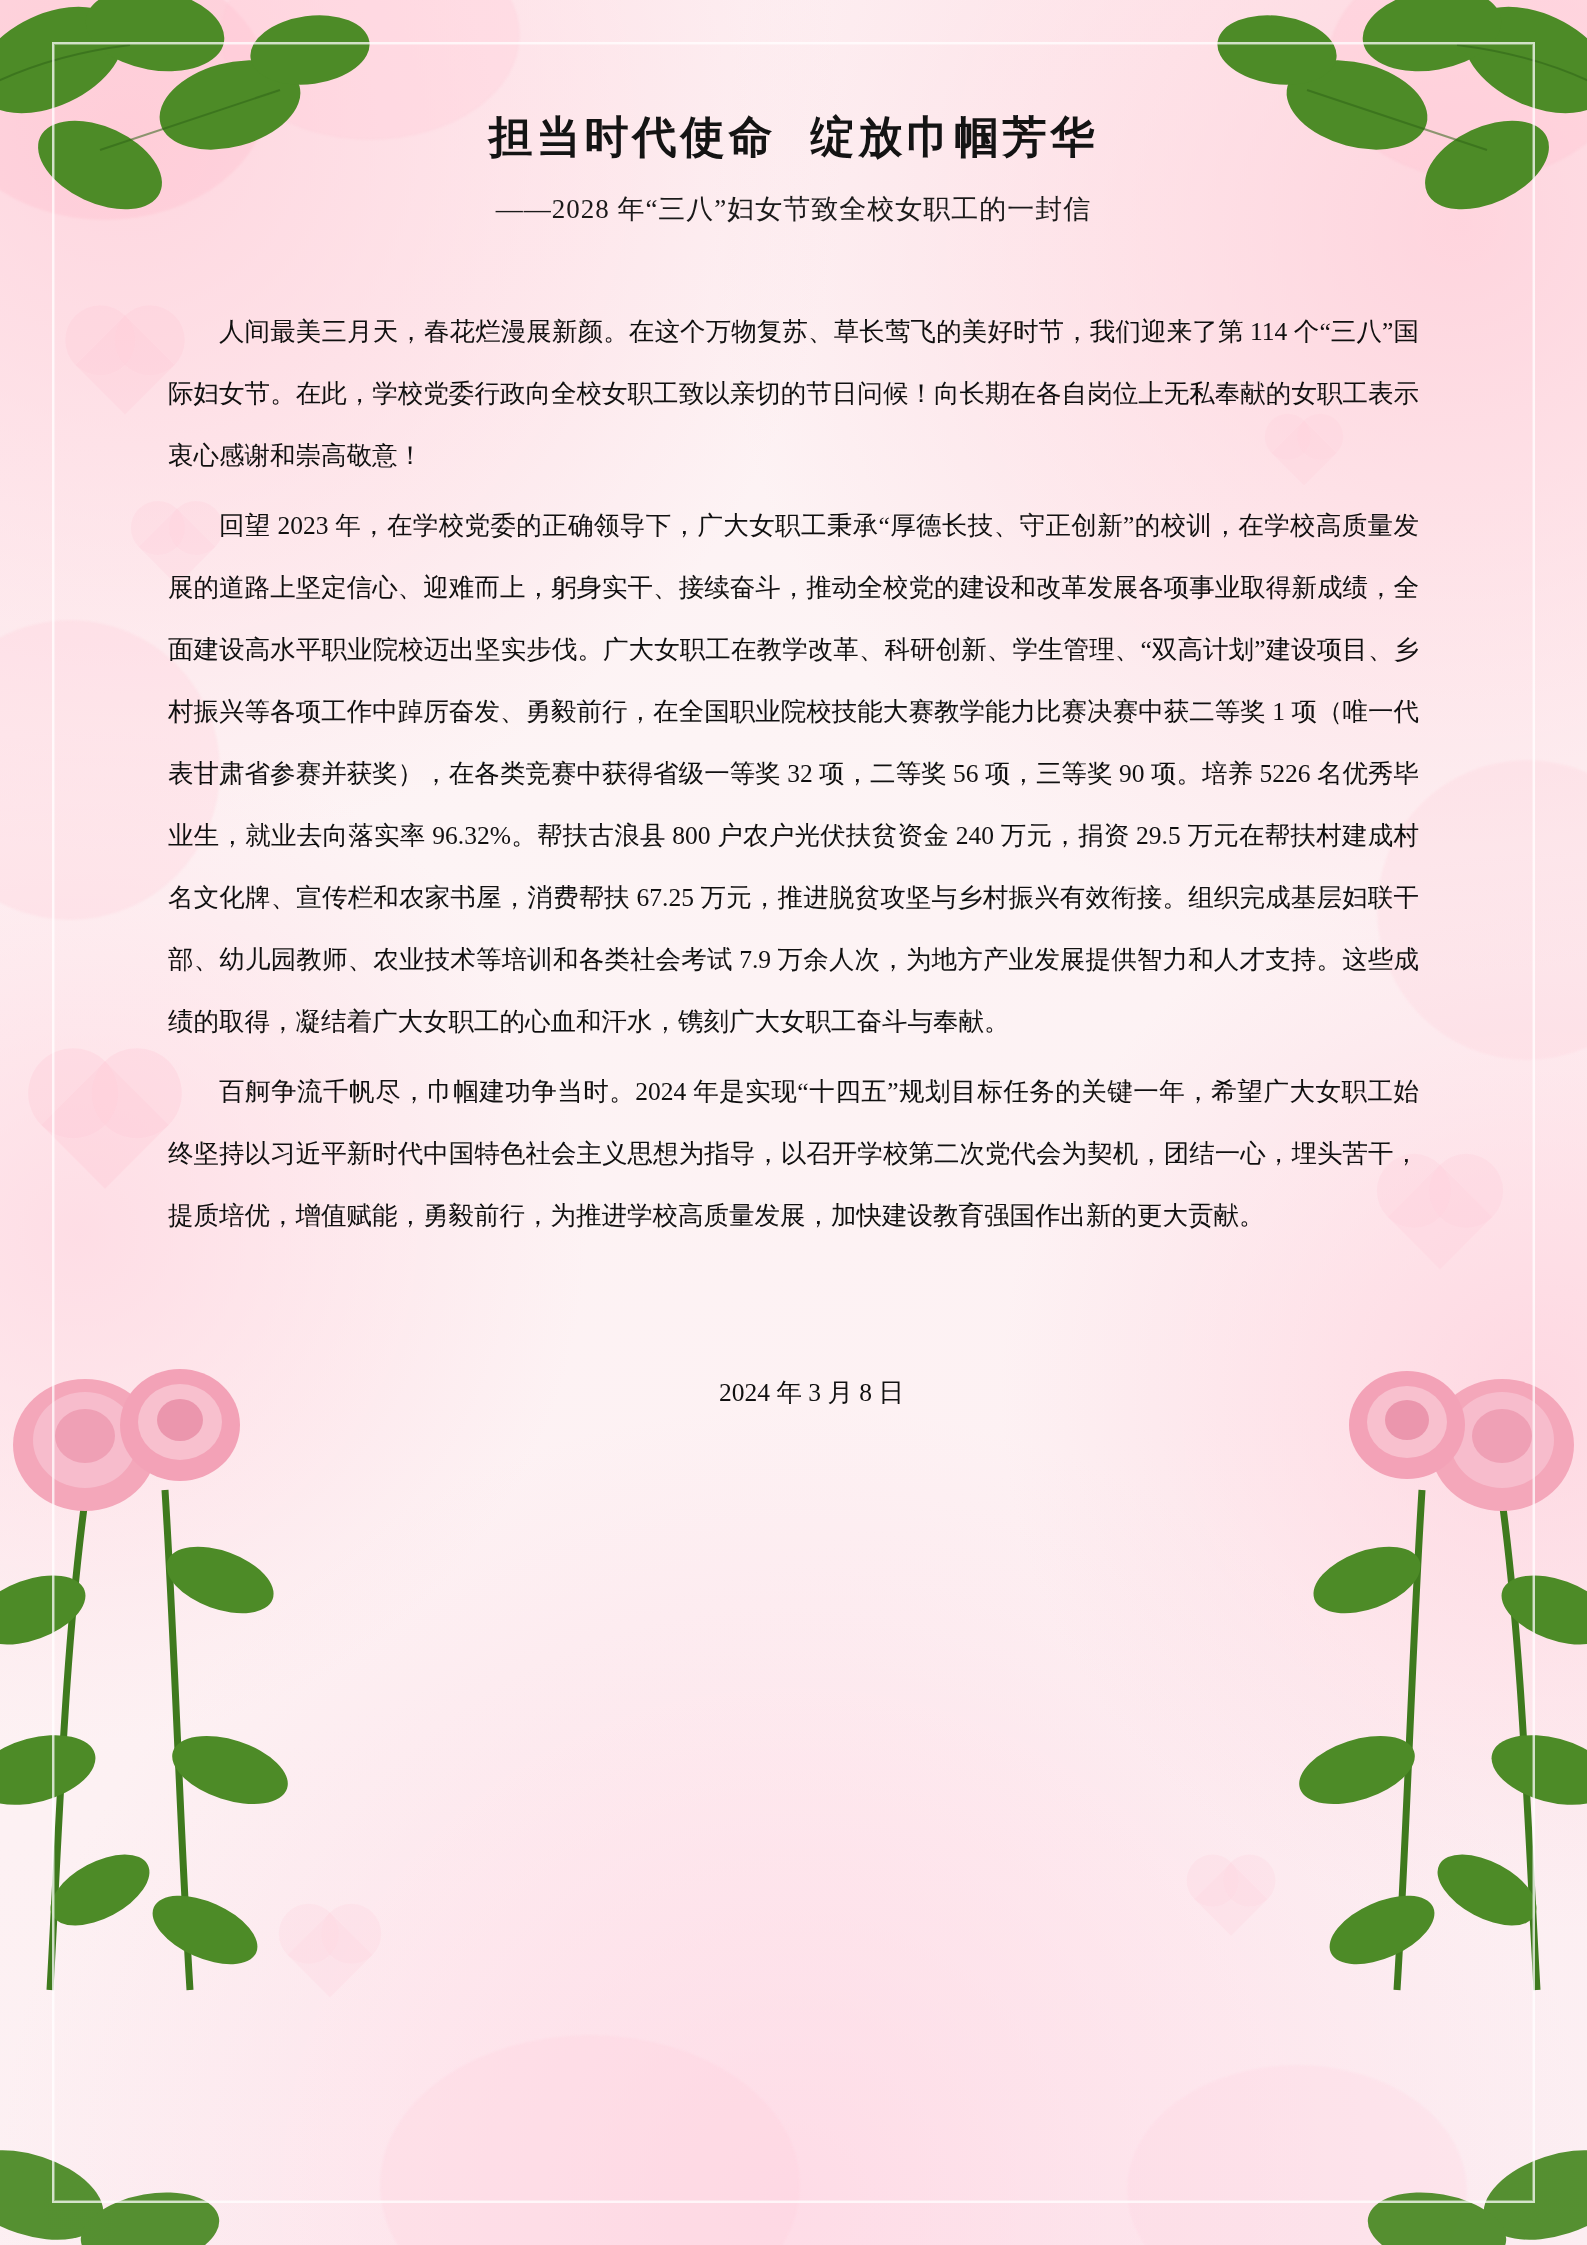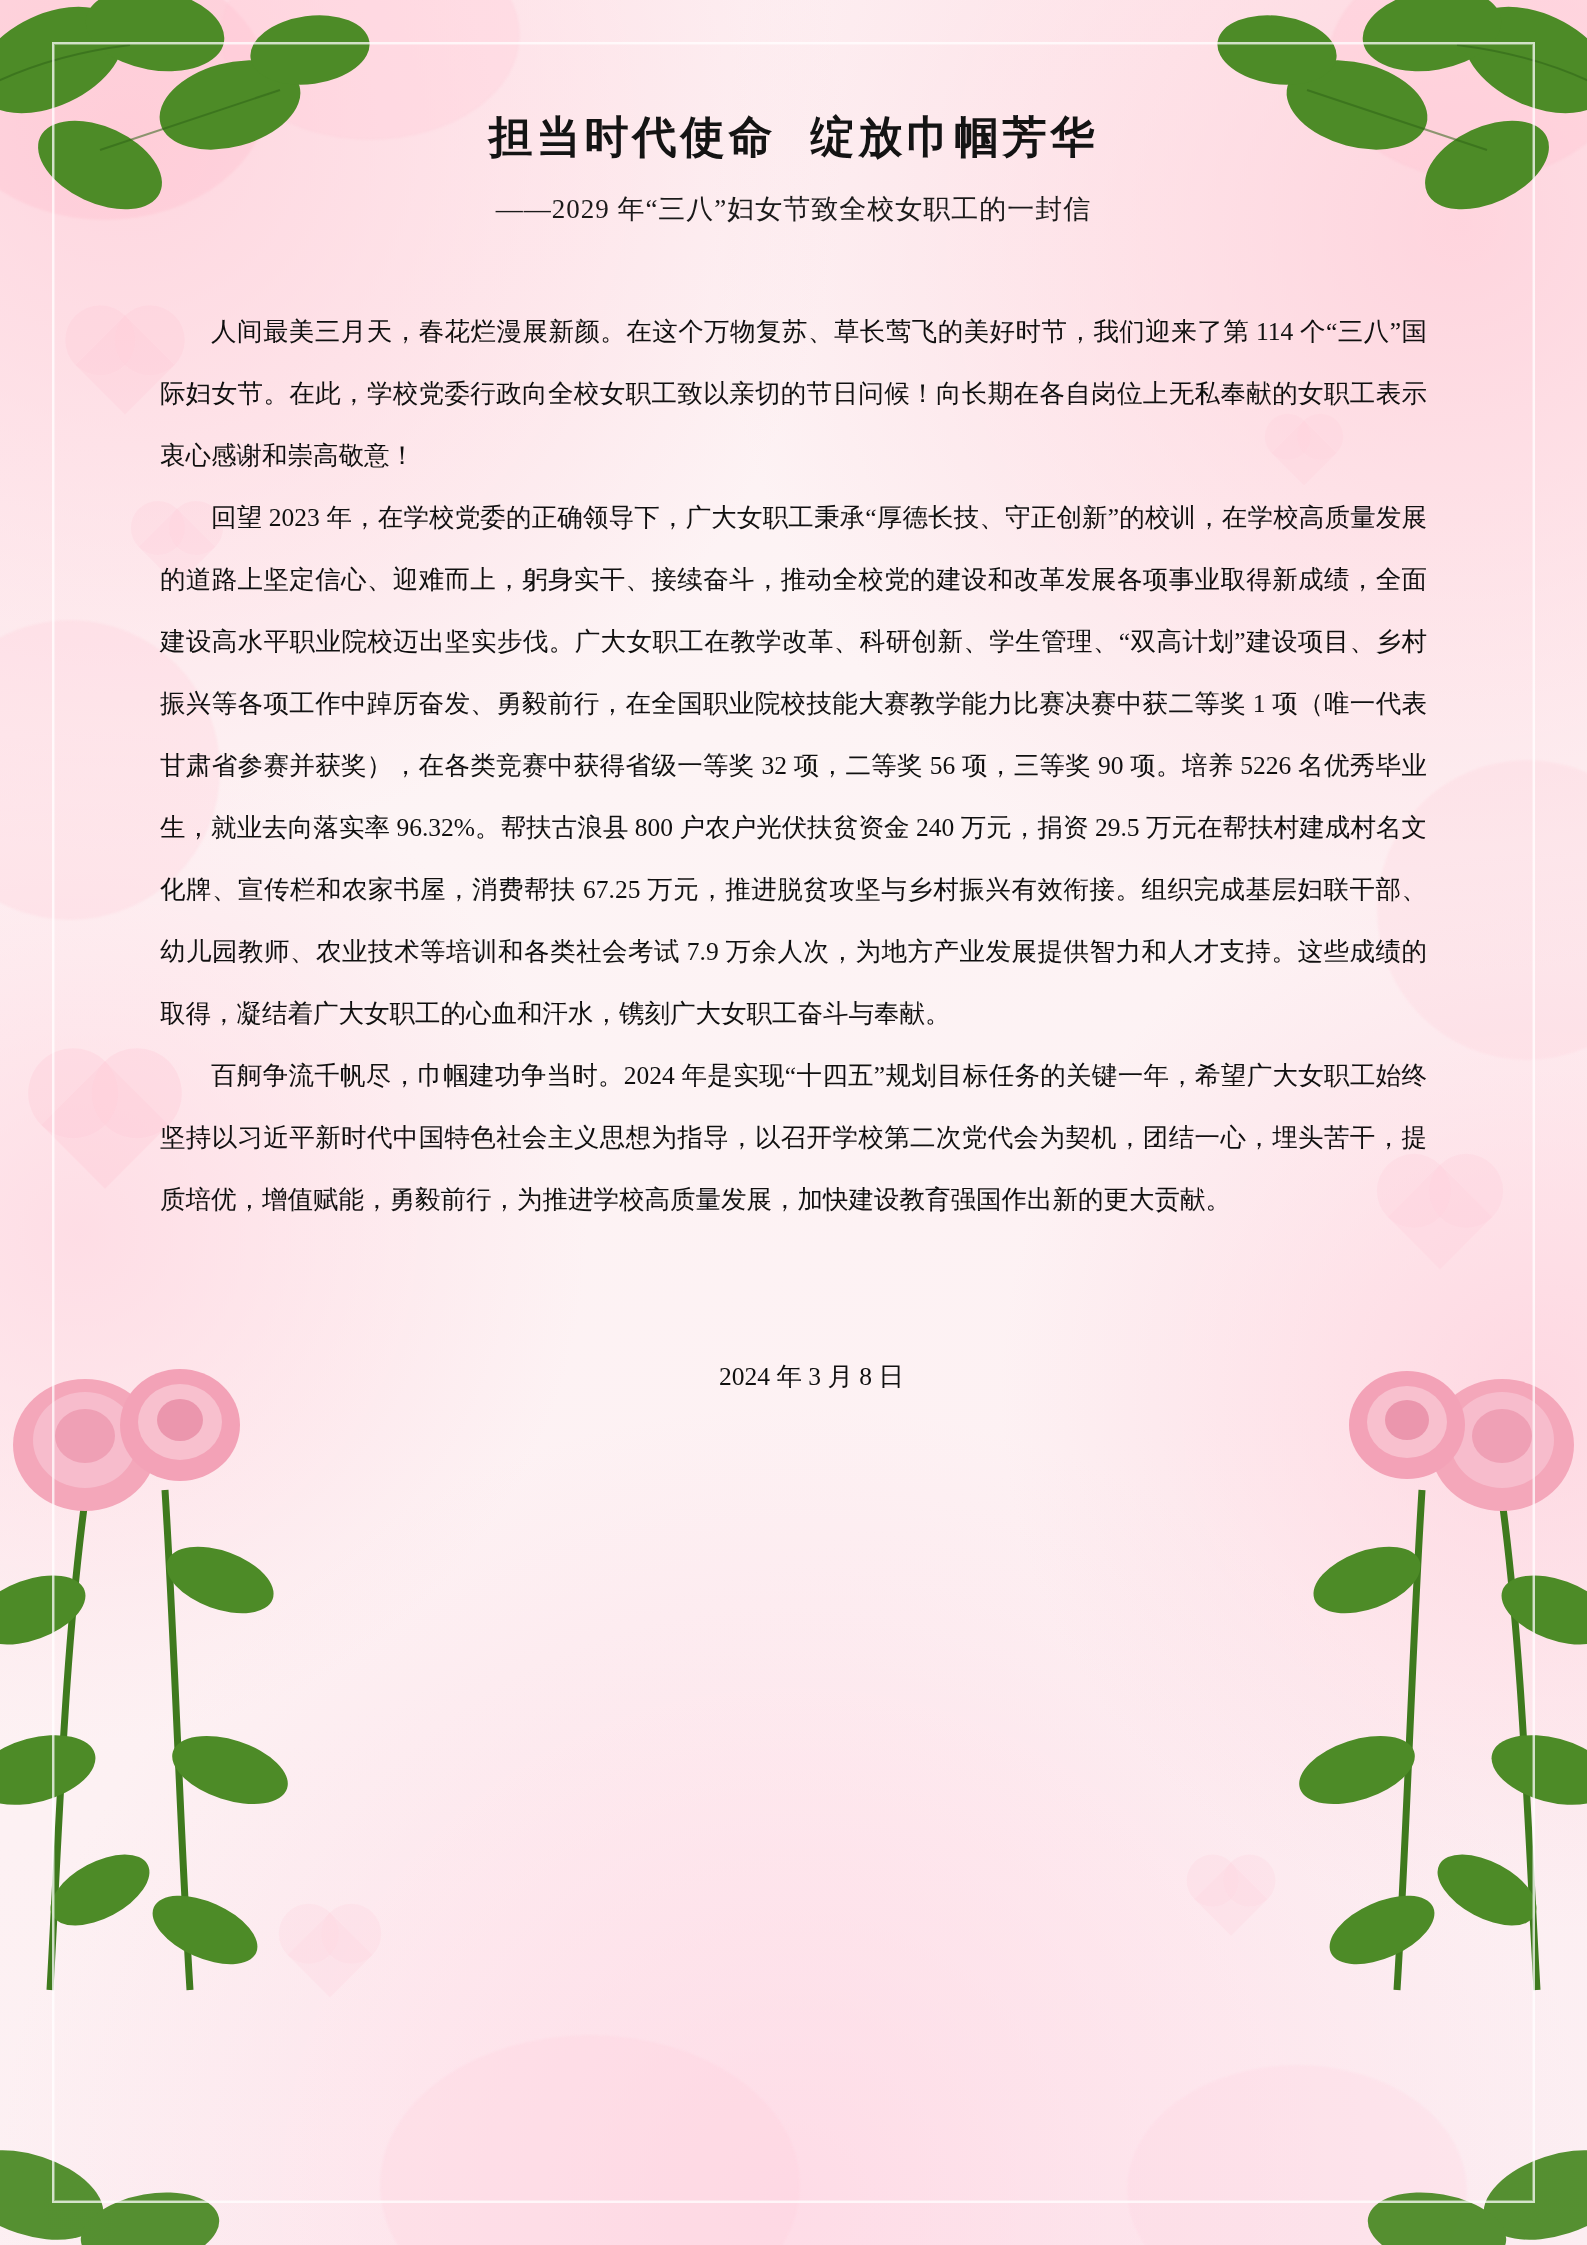--- a/index.html
+++ b/index.html
@@ -92,21 +92,21 @@
 
   .body-text {
     margin: 74px 160px 0 160px;
     font-size: 25.5px;
     line-height: 62px;
     color: #101010;
     text-align: justify;
     text-justify: inter-ideograph;
   }
   .salutation { margin-bottom: 4px; }
-  .para { text-indent: 2em; margin: 0; }
+  .para { text-indent: 2em; margin: 8px; }
 
   .signature {
     margin: 118px 0 0 0;
     text-align: center;
     font-size: 25.5px;
     line-height: 56px;
     color: #101010;
   }
   .sig-line .gap2 { display: inline-block; width: 40px; }
   .sig-date { padding-left: 36px; }
@@ -220,21 +220,21 @@
   </svg>
 
   <div class="inner-frame"></div>
 
   <div class="content">
 
     <div class="title">
       <span>担当时代使命</span><span class="gap"></span><span>绽放巾帼芳华</span>
     </div>
 
-    <div class="subtitle">——2029 年“三八”妇女节致全校女职工的一封信</div>
+    <div class="subtitle">——2028 年“三八”妇女节致全校女职工的一封信</div>
 
     <div class="body-text">
       <p class="para">人间最美三月天，春花烂漫展新颜。在这个万物复苏、草长莺飞的美好时节，我们迎来了第 114 个“三八”国际妇女节。在此，学校党委行政向全校女职工致以亲切的节日问候！向长期在各自岗位上无私奉献的女职工表示衷心感谢和崇高敬意！</p>
       <p class="para">回望 2023 年，在学校党委的正确领导下，广大女职工秉承“厚德长技、守正创新”的校训，在学校高质量发展的道路上坚定信心、迎难而上，躬身实干、接续奋斗，推动全校党的建设和改革发展各项事业取得新成绩，全面建设高水平职业院校迈出坚实步伐。广大女职工在教学改革、科研创新、学生管理、“双高计划”建设项目、乡村振兴等各项工作中踔厉奋发、勇毅前行，在全国职业院校技能大赛教学能力比赛决赛中获二等奖 1 项（唯一代表甘肃省参赛并获奖），在各类竞赛中获得省级一等奖 32 项，二等奖 56 项，三等奖 90 项。培养 5226 名优秀毕业生，就业去向落实率 96.32%。帮扶古浪县 800 户农户光伏扶贫资金 240 万元，捐资 29.5 万元在帮扶村建成村名文化牌、宣传栏和农家书屋，消费帮扶 67.25 万元，推进脱贫攻坚与乡村振兴有效衔接。组织完成基层妇联干部、幼儿园教师、农业技术等培训和各类社会考试 7.9 万余人次，为地方产业发展提供智力和人才支持。这些成绩的取得，凝结着广大女职工的心血和汗水，镌刻广大女职工奋斗与奉献。</p>
       <p class="para">百舸争流千帆尽，巾帼建功争当时。2024 年是实现“十四五”规划目标任务的关键一年，希望广大女职工始终坚持以习近平新时代中国特色社会主义思想为指导，以召开学校第二次党代会为契机，团结一心，埋头苦干，提质培优，增值赋能，勇毅前行，为推进学校高质量发展，加快建设教育强国作出新的更大贡献。</p>
 
       <div class="signature">
         <div class="sig-date">2024 年 3 月 8 日</div>
       </div>
     </div>

